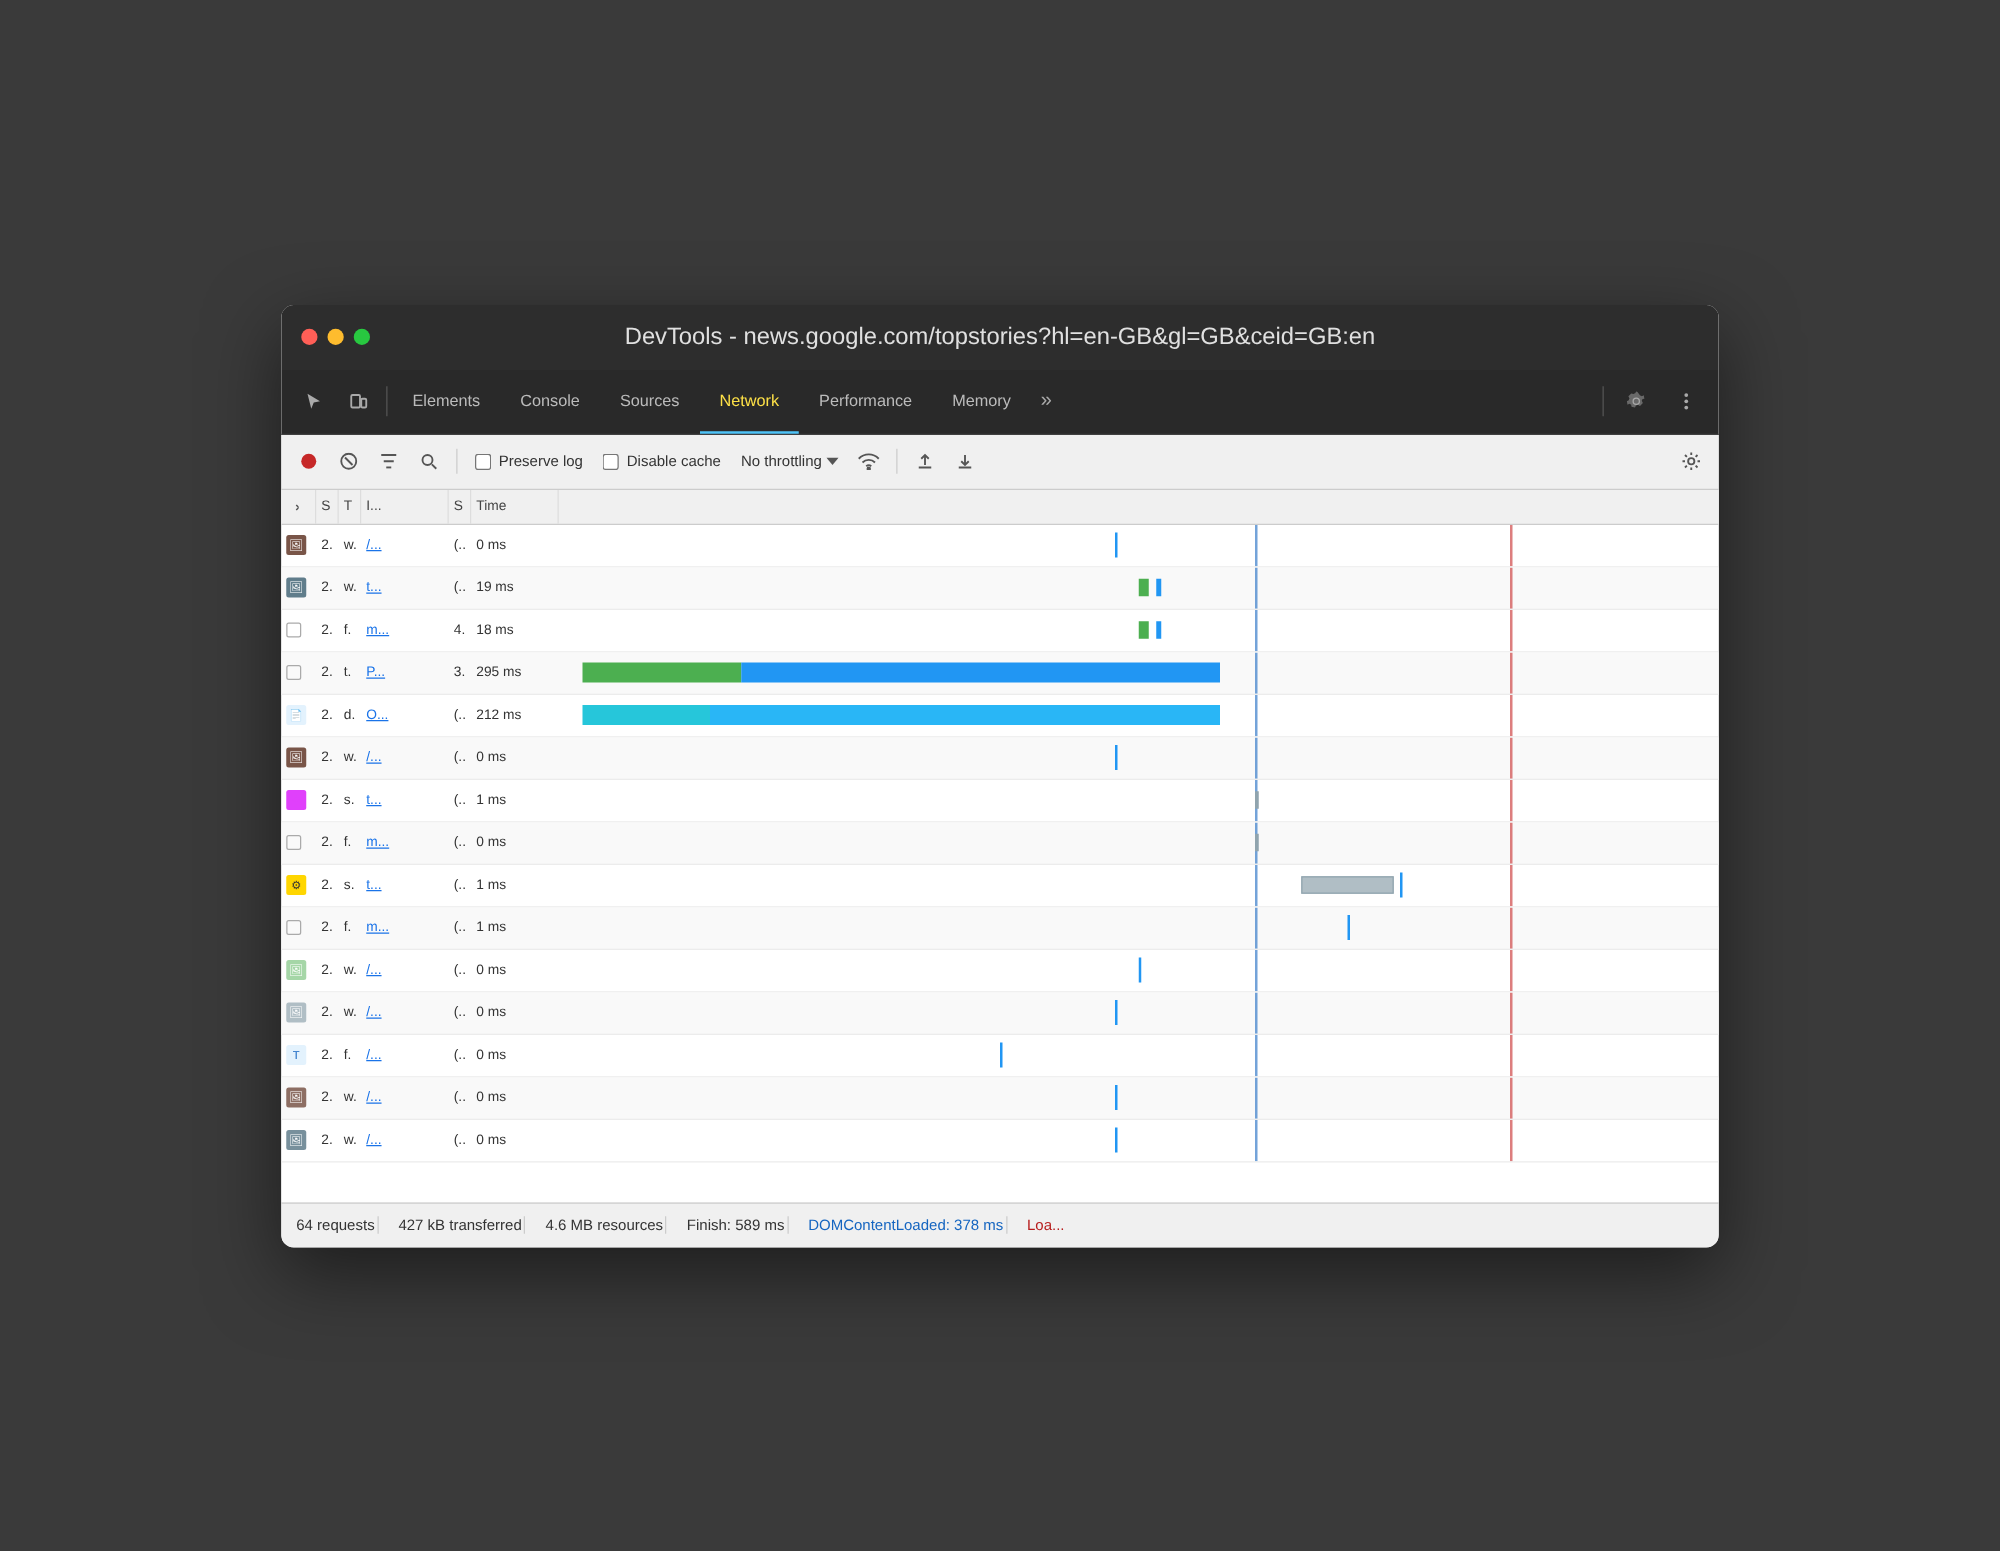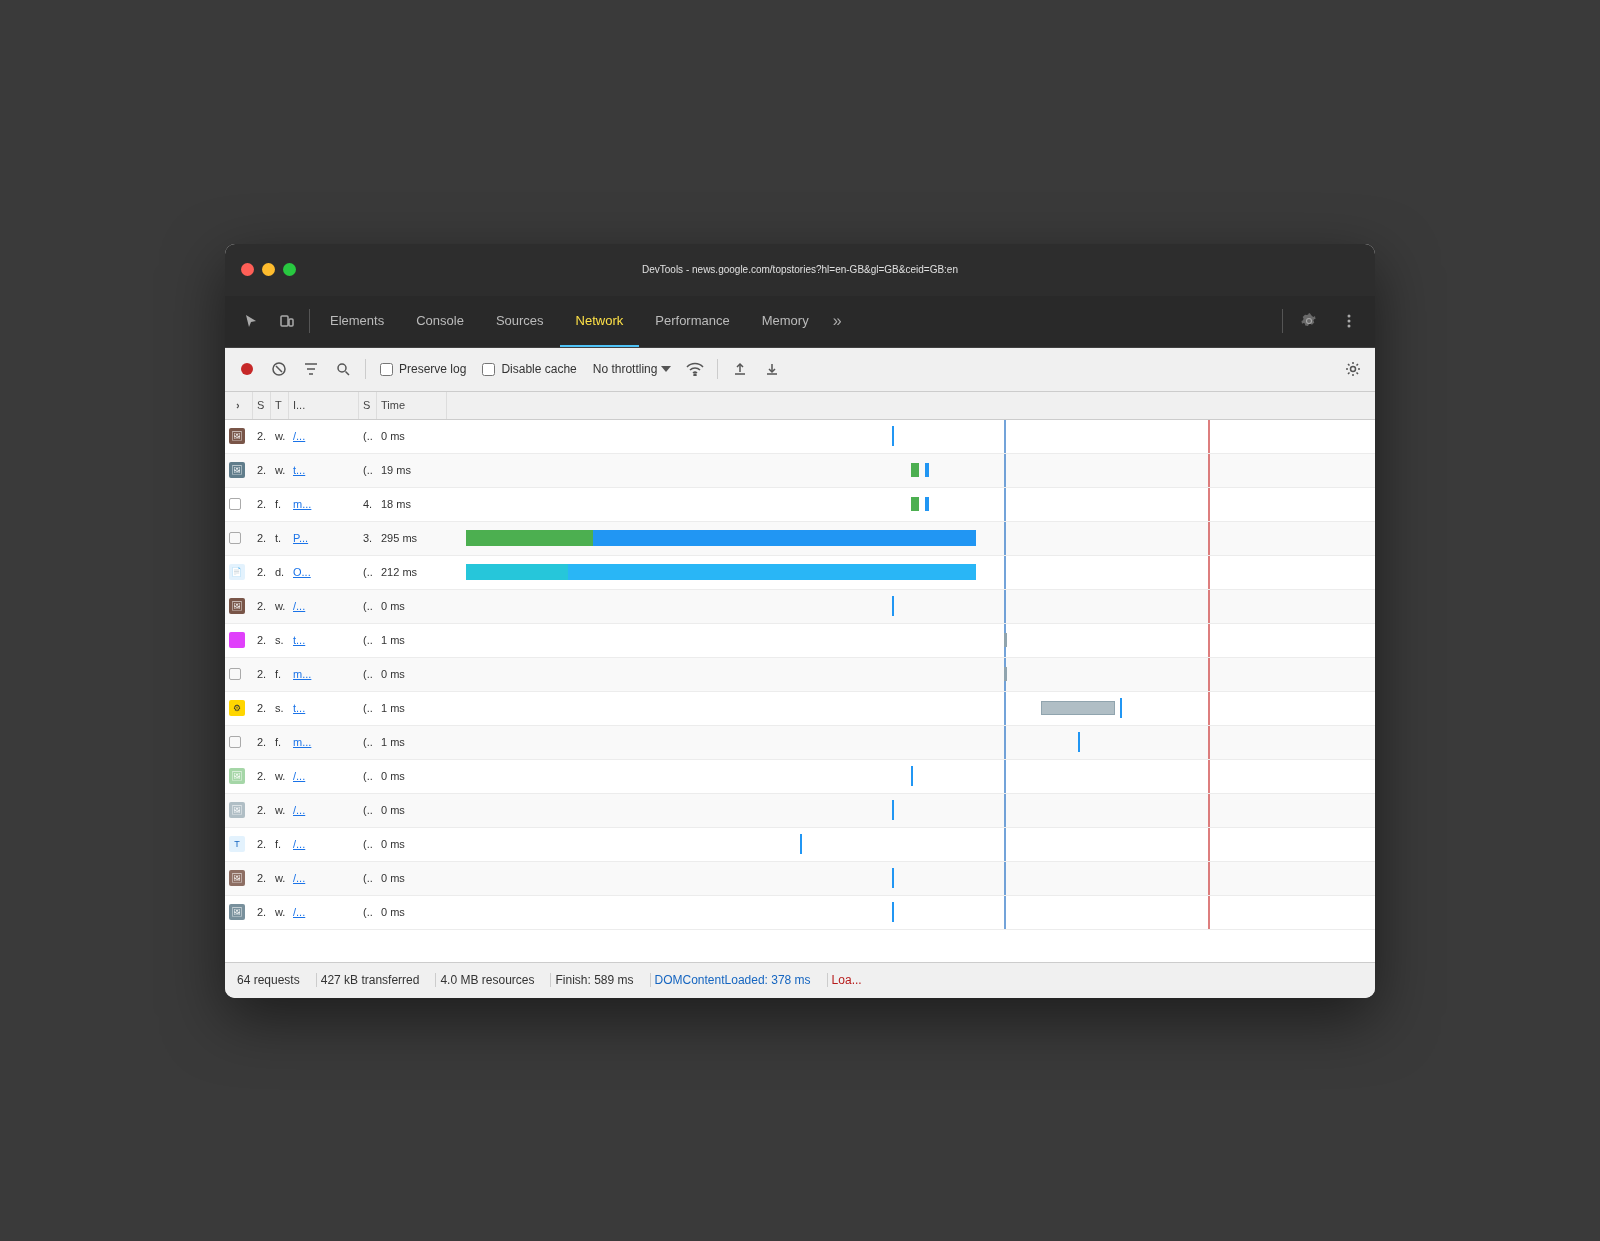--- a/index.html
+++ b/index.html
@@ -36,21 +36,21 @@
       border-radius: 50%;
     }
     .traffic-light.red { background: #ff5f57; }
     .traffic-light.yellow { background: #febc2e; }
     .traffic-light.green { background: #28c840; }
     .titlebar-title {
       position: absolute;
       left: 50%;
       transform: translateX(-50%);
       color: #e0e0e0;
-      font-size: 10px;
+      font-size: 19px;
       font-weight: 500;
       white-space: nowrap;
     }
     .tabs-bar {
       background: #292929;
       display: flex;
       align-items: center;
       height: 52px;
       padding: 0 8px;
       gap: 0;
@@ -195,23 +195,23 @@
       border-top: 1px solid #ccc;
       height: 36px;
       display: flex;
       align-items: center;
       padding: 0 12px;
       font-size: 12px;
       color: #333;
       gap: 0;
     }
     .status-item {
-      padding-right: 16px;
+      padding-right: 2px;
       border-right: 1px solid #ccc;
-      margin-right: 4px;
+      margin-right: 16px;
       white-space: nowrap;
     }
     .status-item:last-child { border-right: none; }
     .status-dom { color: #1565c0; font-weight: 500; }
     .status-load { color: #b71c1c; font-weight: 500; }
     .table-container {
       overflow-y: auto;
       height: 570px;
       background: #fff;
     }
@@ -636,18 +636,18 @@
             <div style="position: absolute; top: 0px; left: 82%; width: 2px; height: 100%; background: rgb(198, 40, 40); opacity: 0.6;"></div>
             <div style="position: absolute; top: 20%; left: 48%; width: 2px; height: 60%; background: rgb(33, 150, 243);"></div>
           </div>
         </div>
       </div>
   </div>
 
   <div class="status-bar">
     <span class="status-item">64 requests</span>
     <span class="status-item">427 kB transferred</span>
-    <span class="status-item">4.0 MB resources</span>
+    <span class="status-item">4.6 MB resources</span>
     <span class="status-item">Finish: 589 ms</span>
     <span class="status-item status-dom">DOMContentLoaded: 378 ms</span>
     <span class="status-item status-load">Loa...</span>
   </div>
 </div>
 
 </body></html>

